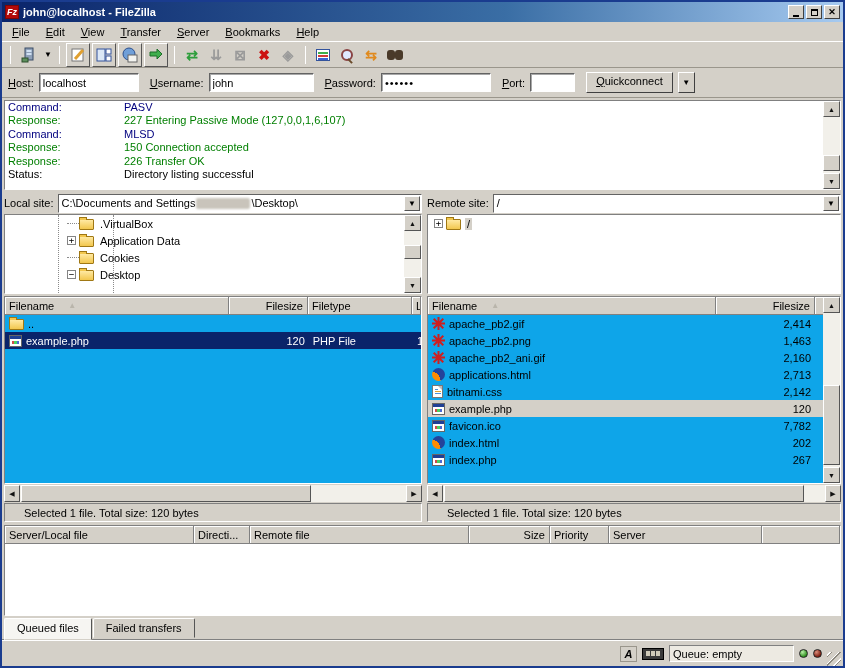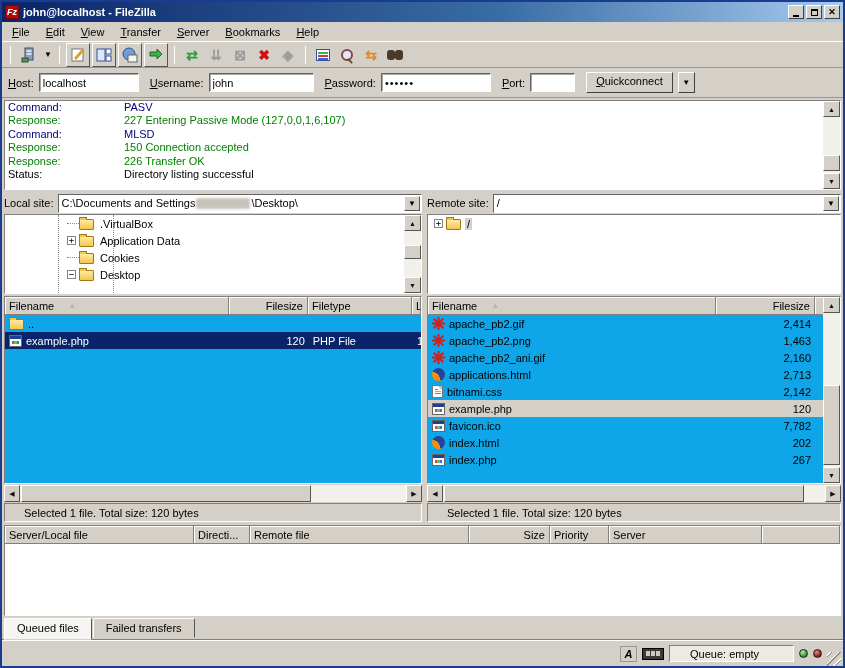--- a/index.html
+++ b/index.html
@@ -148,21 +148,21 @@
   .tab.active{background:#F6F5F2;font-weight:normal;height:22px;position:relative;z-index:2;}
   
   .statusbar{height:26px;flex:0 0 26px;border-top:1px solid #fff;box-shadow:0 -1px 0 #808080;
              display:flex;align-items:center;justify-content:flex-end;gap:5px;padding:0 2px 0 6px;}
   .dtbox{width:17px;height:16px;background:#D4D0C8;border:1px solid #9a968c;display:flex;
          align-items:center;justify-content:center;font-style:italic;font-weight:bold;font-size:11px;}
   .speedbadge{width:22px;height:12px;background:#3a3a3a;border:1px solid #000;display:flex;
          align-items:center;justify-content:center;gap:1px;}
   .speedbadge i{display:block;width:4px;height:5px;background:#cfcab9;}
   .queuebox{width:125px;height:17px;background:#EDEAE2;border:1px solid;
-            border-color:#808080 #fff #fff #808080;display:flex;align-items:center;padding:0 20px;}
+            border-color:#808080 #fff #fff #808080;display:flex;align-items:center;padding:0 3px;}
   .led{width:9px;height:9px;border-radius:50%;border:1px solid #222;}
   .led.green{background:radial-gradient(circle at 35% 30%,#b9f0a8,#2f8f1f 70%);}
   .led.red{background:radial-gradient(circle at 35% 30%,#d98c7a,#7d1d10 70%);}
   .grip{width:14px;height:14px;align-self:flex-end;
         background:repeating-linear-gradient(135deg,transparent 0 2px,#fff 2px 3px,#8d897f 3px 4px,transparent 4px 6px);}
 </style>
 </head>
 <body>
 
 <div class="win">

